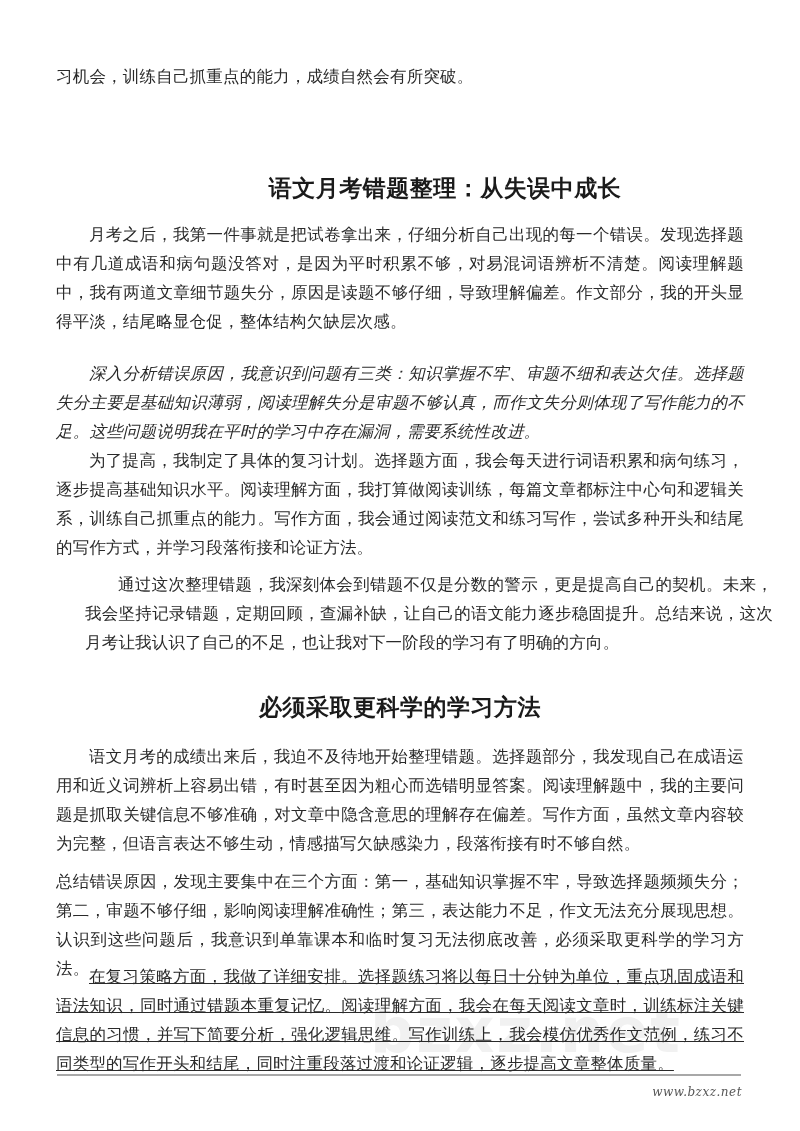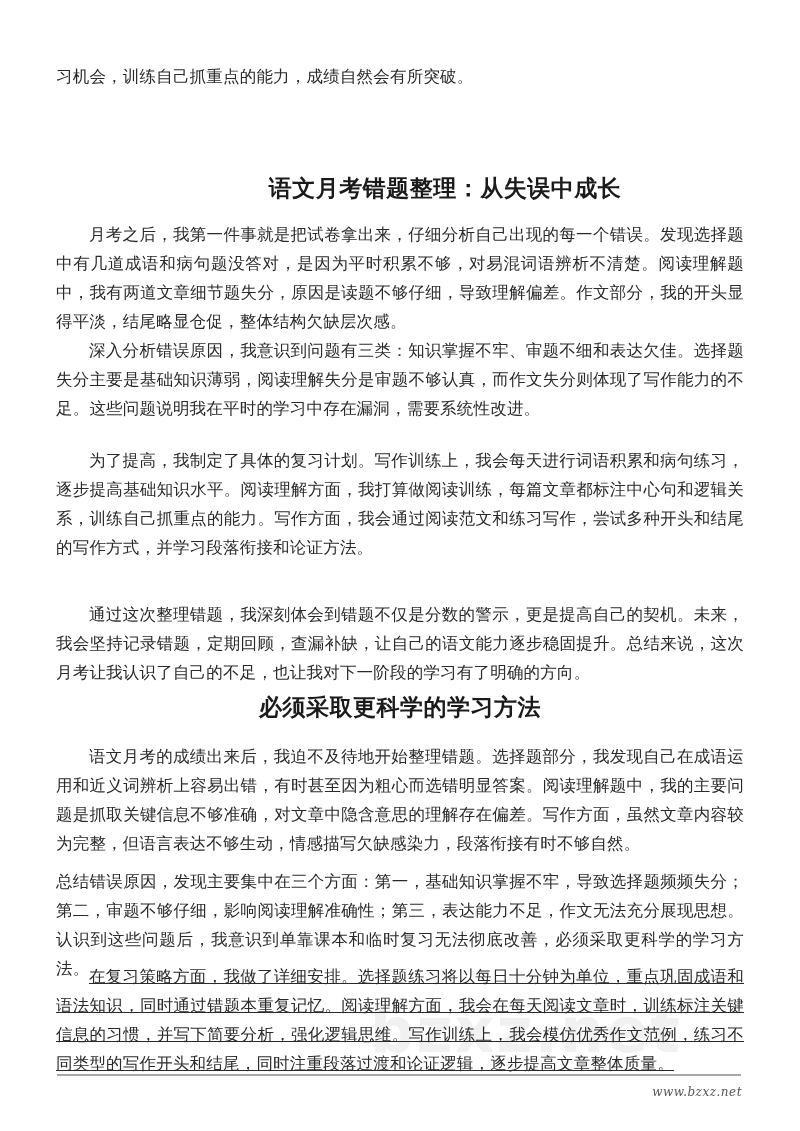--- a/index.html
+++ b/index.html
@@ -45,23 +45,23 @@
 
   <div class="watermark">bzxz.net</div>
 
   <div class="content">
 
     <p class="para" style="top:62px;">习机会，训练自己抓重点的能力，成绩自然会有所突破。</p>
 
     <h2 class="title" style="top:173px;padding-left:45px;">语文月考错题整理：从失误中成长</h2>
 
     <p class="para indent" style="top:220px;">月考之后，我第一件事就是把试卷拿出来，仔细分析自己出现的每一个错误。发现选择题中有几道成语和病句题没答对，是因为平时积累不够，对易混词语辨析不清楚。阅读理解题中，我有两道文章细节题失分，原因是读题不够仔细，导致理解偏差。作文部分，我的开头显得平淡，结尾略显仓促，整体结构欠缺层次感。</p>
-    <p class="para indent" style="top:336px;">深入分析错误原因，我意识到问题有三类：知识掌握不牢、审题不细和表达欠佳。选择题失分主要是基础知识薄弱，阅读理解失分是审题不够认真，而作文失分则体现了写作能力的不足。这些问题说明我在平时的学习中存在漏洞，需要系统性改进。</p>
-    <p class="para indent" style="top:446px;">为了提高，我制定了具体的复习计划。写作训练上，我会每天进行词语积累和病句练习，逐步提高基础知识水平。阅读理解方面，我打算做阅读训练，每篇文章都标注中心句和逻辑关系，训练自己抓重点的能力。写作方面，我会通过阅读范文和练习写作，尝试多种开头和结尾的写作方式，并学习段落衔接和论证方法。</p>
-    <p class="para indent" style="top:600px;">通过这次整理错题，我深刻体会到错题不仅是分数的警示，更是提高自己的契机。未来，我会坚持记录错题，定期回顾，查漏补缺，让自己的语文能力逐步稳固提升。总结来说，这次月考让我认识了自己的不足，也让我对下一阶段的学习有了明确的方向。</p>
+    <p class="para indent" style="top:359px;font-style:italic;">深入分析错误原因，我意识到问题有三类：知识掌握不牢、审题不细和表达欠佳。选择题失分主要是基础知识薄弱，阅读理解失分是审题不够认真，而作文失分则体现了写作能力的不足。这些问题说明我在平时的学习中存在漏洞，需要系统性改进。</p>
+    <p class="para indent" style="top:446px;">为了提高，我制定了具体的复习计划。选择题方面，我会每天进行词语积累和病句练习，逐步提高基础知识水平。阅读理解方面，我打算做阅读训练，每篇文章都标注中心句和逻辑关系，训练自己抓重点的能力。写作方面，我会通过阅读范文和练习写作，尝试多种开头和结尾的写作方式，并学习段落衔接和论证方法。</p>
+    <p class="para indent" style="top:570px;margin-left:29px;">通过这次整理错题，我深刻体会到错题不仅是分数的警示，更是提高自己的契机。未来，我会坚持记录错题，定期回顾，查漏补缺，让自己的语文能力逐步稳固提升。总结来说，这次月考让我认识了自己的不足，也让我对下一阶段的学习有了明确的方向。</p>
 
     <h2 class="title" style="top:692px;">必须采取更科学的学习方法</h2>
 
     <p class="para indent" style="top:742px;">语文月考的成绩出来后，我迫不及待地开始整理错题。选择题部分，我发现自己在成语运用和近义词辨析上容易出错，有时甚至因为粗心而选错明显答案。阅读理解题中，我的主要问题是抓取关键信息不够准确，对文章中隐含意思的理解存在偏差。写作方面，虽然文章内容较为完整，但语言表达不够生动，情感描写欠缺感染力，段落衔接有时不够自然。</p>
     <p class="para" style="top:867px;">总结错误原因，发现主要集中在三个方面：第一，基础知识掌握不牢，导致选择题频频失分；第二，审题不够仔细，影响阅读理解准确性；第三，表达能力不足，作文无法充分展现思想。认识到这些问题后，我意识到单靠课本和临时复习无法彻底改善，必须采取更科学的学习方法。</p>
     <p class="para indent" style="top:962px;text-decoration:underline;">在复习策略方面，我做了详细安排。选择题练习将以每日十分钟为单位，重点巩固成语和语法知识，同时通过错题本重复记忆。阅读理解方面，我会在每天阅读文章时，训练标注关键信息的习惯，并写下简要分析，强化逻辑思维。写作训练上，我会模仿优秀作文范例，练习不同类型的写作开头和结尾，同时注重段落过渡和论证逻辑，逐步提高文章整体质量。</p>
 
   </div>
 
   <div class="footer-rule"></div>

